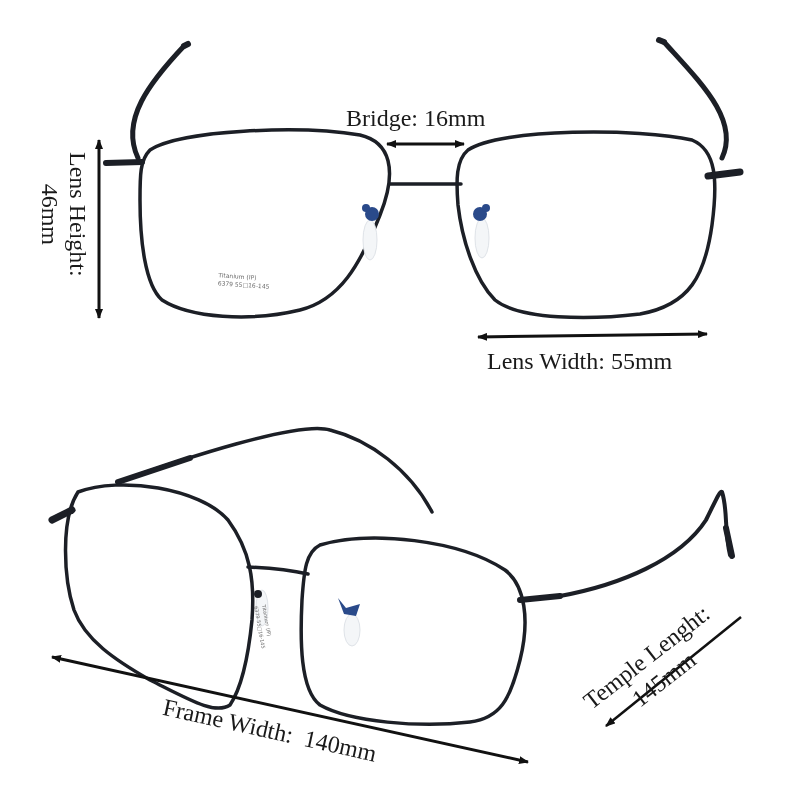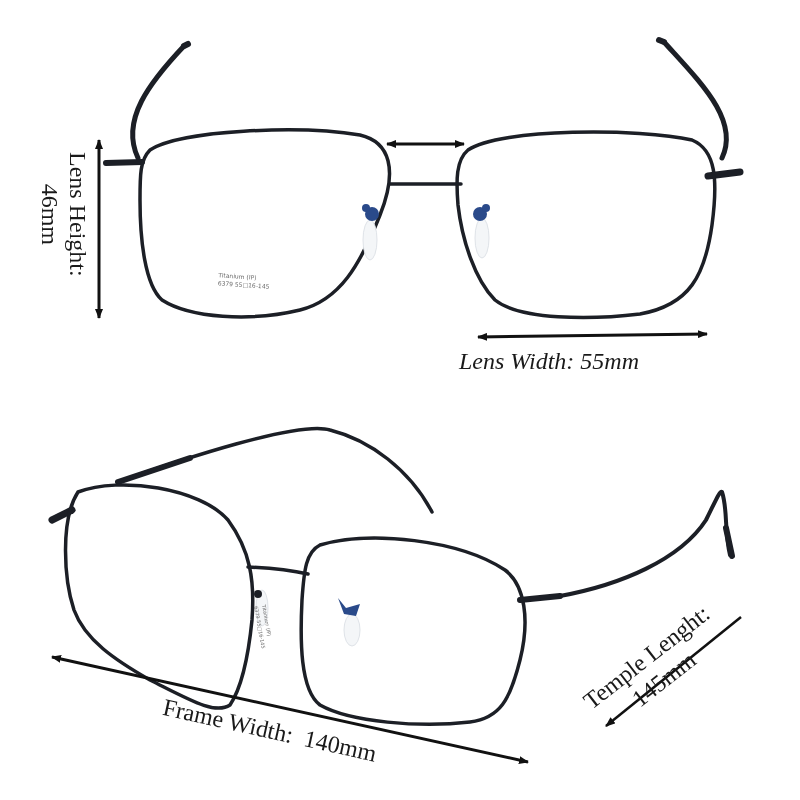--- a/index.html
+++ b/index.html
@@ -1,20 +1,20 @@
 <!DOCTYPE html>
 <html><head>
 <meta charset="utf-8">
 <style>
   html, body { margin: 0; padding: 0; background: #ffffff; }
   #stage { position: relative; width: 800px; height: 800px; overflow: hidden; background: #ffffff; }
   svg.art { position: absolute; left: 0; top: 0; }
   .label { position: absolute; font-family: "Liberation Serif", "DejaVu Serif", serif; color: #1a1a1a; white-space: nowrap; line-height: 1; }
   .label.bridge { left: 346px; top: 106px; font-size: 24px; }
-  .label.lens-width { left: 459px; top: 349px; font-size: 24px; font-style: italic; }
+  .label.lens-width { left: 487px; top: 349px; font-size: 24px; }
   .label.lens-height { left: 36px; top: 152px; font-size: 24px; transform-origin: 0 0; transform: translate(56px, 0) rotate(90deg); text-align: center; line-height: 28px; }
   .label.frame-width { left: 166px; top: 695px; font-size: 24px; transform-origin: 0 0; transform: rotate(12.5deg); }
   .label.temple { left: 578px; top: 693px; font-size: 24px; transform-origin: 0 0; transform: rotate(-38deg); text-align: center; line-height: 28px; }
   .imprint { position: absolute; font-family: "DejaVu Sans", sans-serif; color: #6a6a6a; font-size: 6px; line-height: 8px; white-space: nowrap; }
   .imprint.top { left: 218px; top: 273px; transform: rotate(4deg); }
   .imprint.bottom { left: 268px; top: 604px; transform-origin: 0 0; transform: rotate(80deg); font-size: 5px; }
 </style>
 </head>
 <body>
 
@@ -88,20 +88,21 @@
 
   <div class="imprint top">
     <div>Titanium  (IP)</div>
     <div>6379 55□16-145</div>
   </div>
   <div class="imprint bottom">
     <div>Titanium  (IP)</div>
     <div>6379 55□16-145</div>
   </div>
 
+  <div class="label bridge">Bridge: 16mm</div>
 
   <div class="label lens-height">
     <div>Lens Height:</div>
     <div>46mm</div>
   </div>
 
   <div class="label lens-width">Lens Width: 55mm</div>
 
   <div class="label frame-width" style="white-space: pre;">Frame Width:  140mm</div>
 

